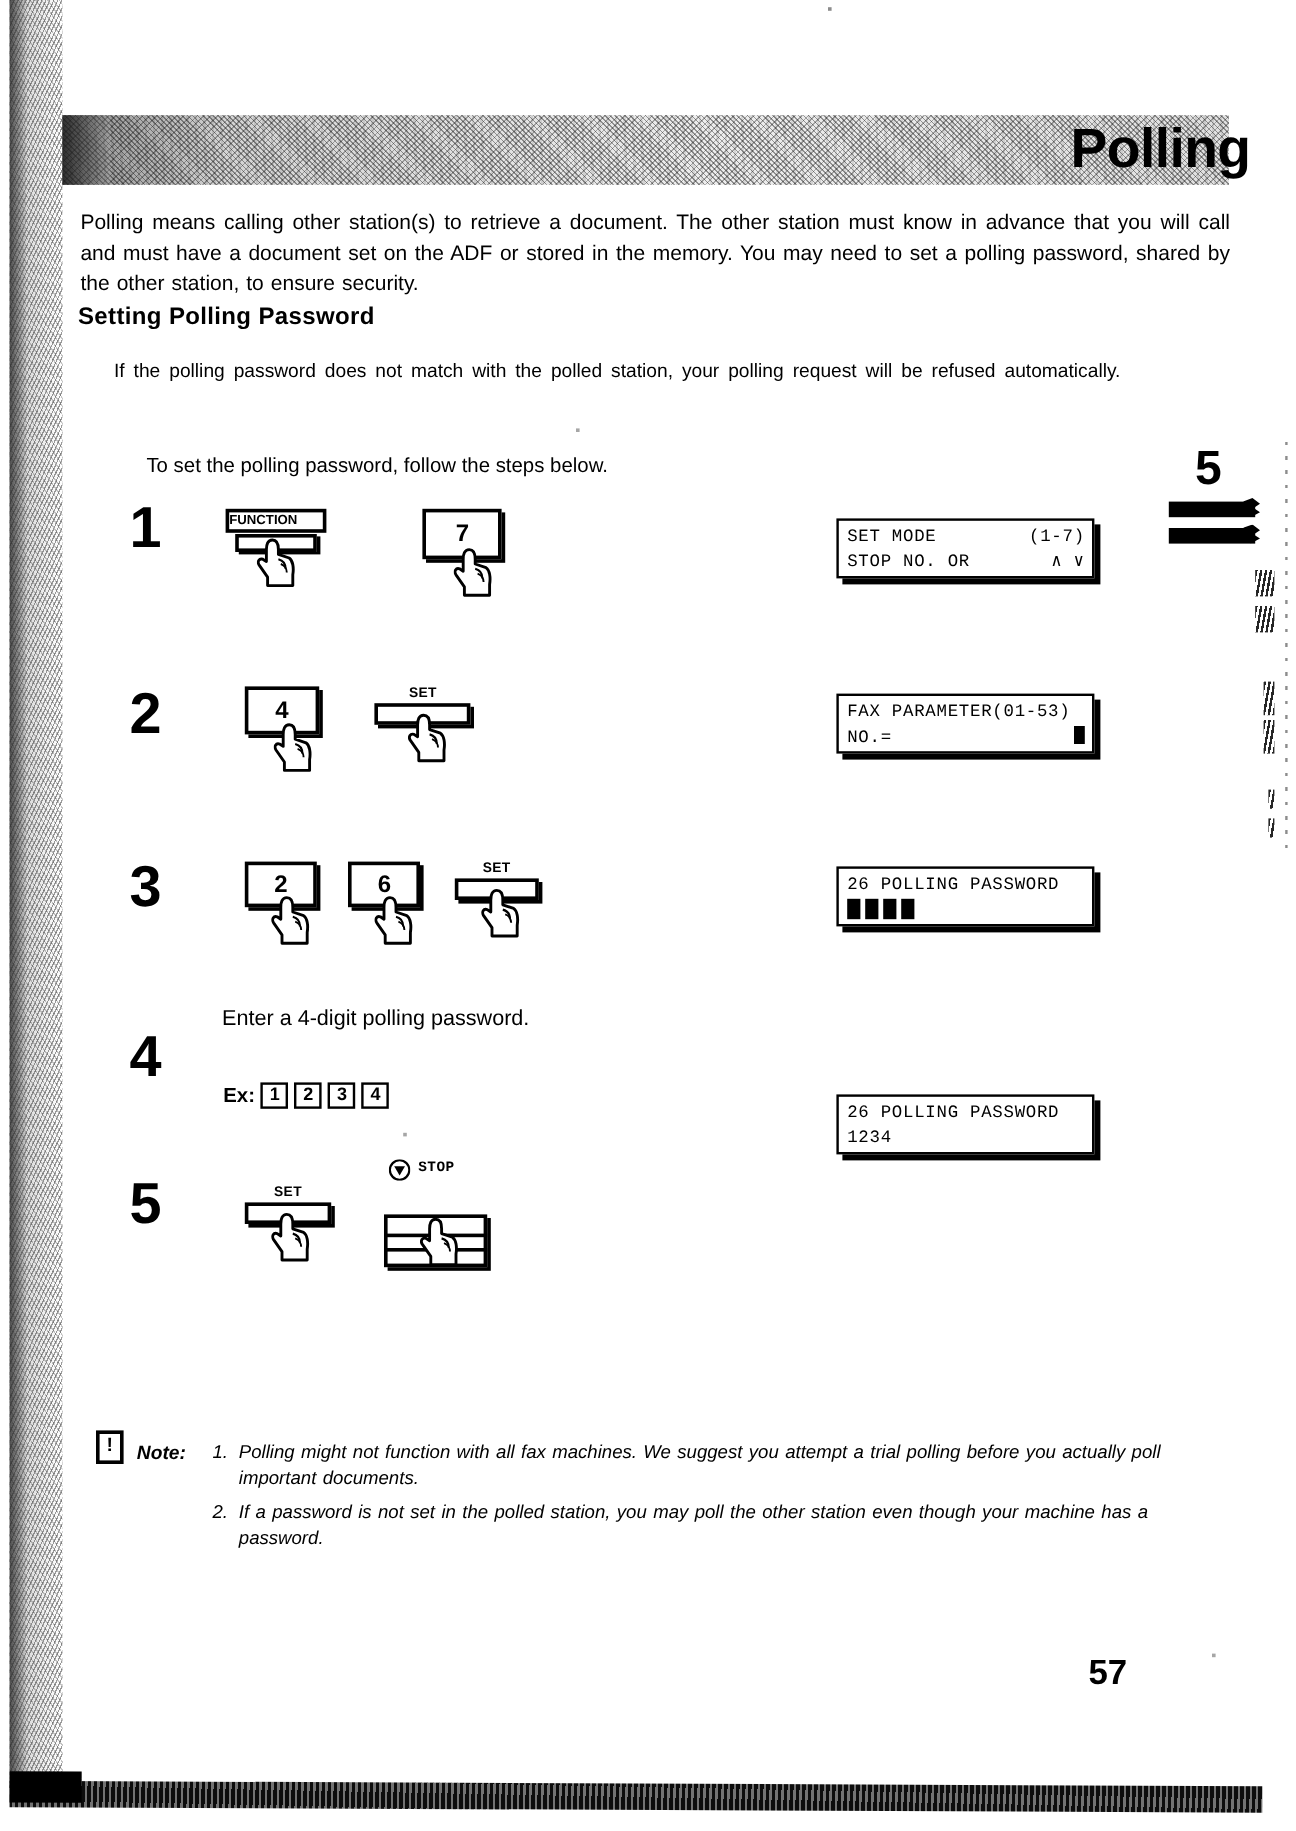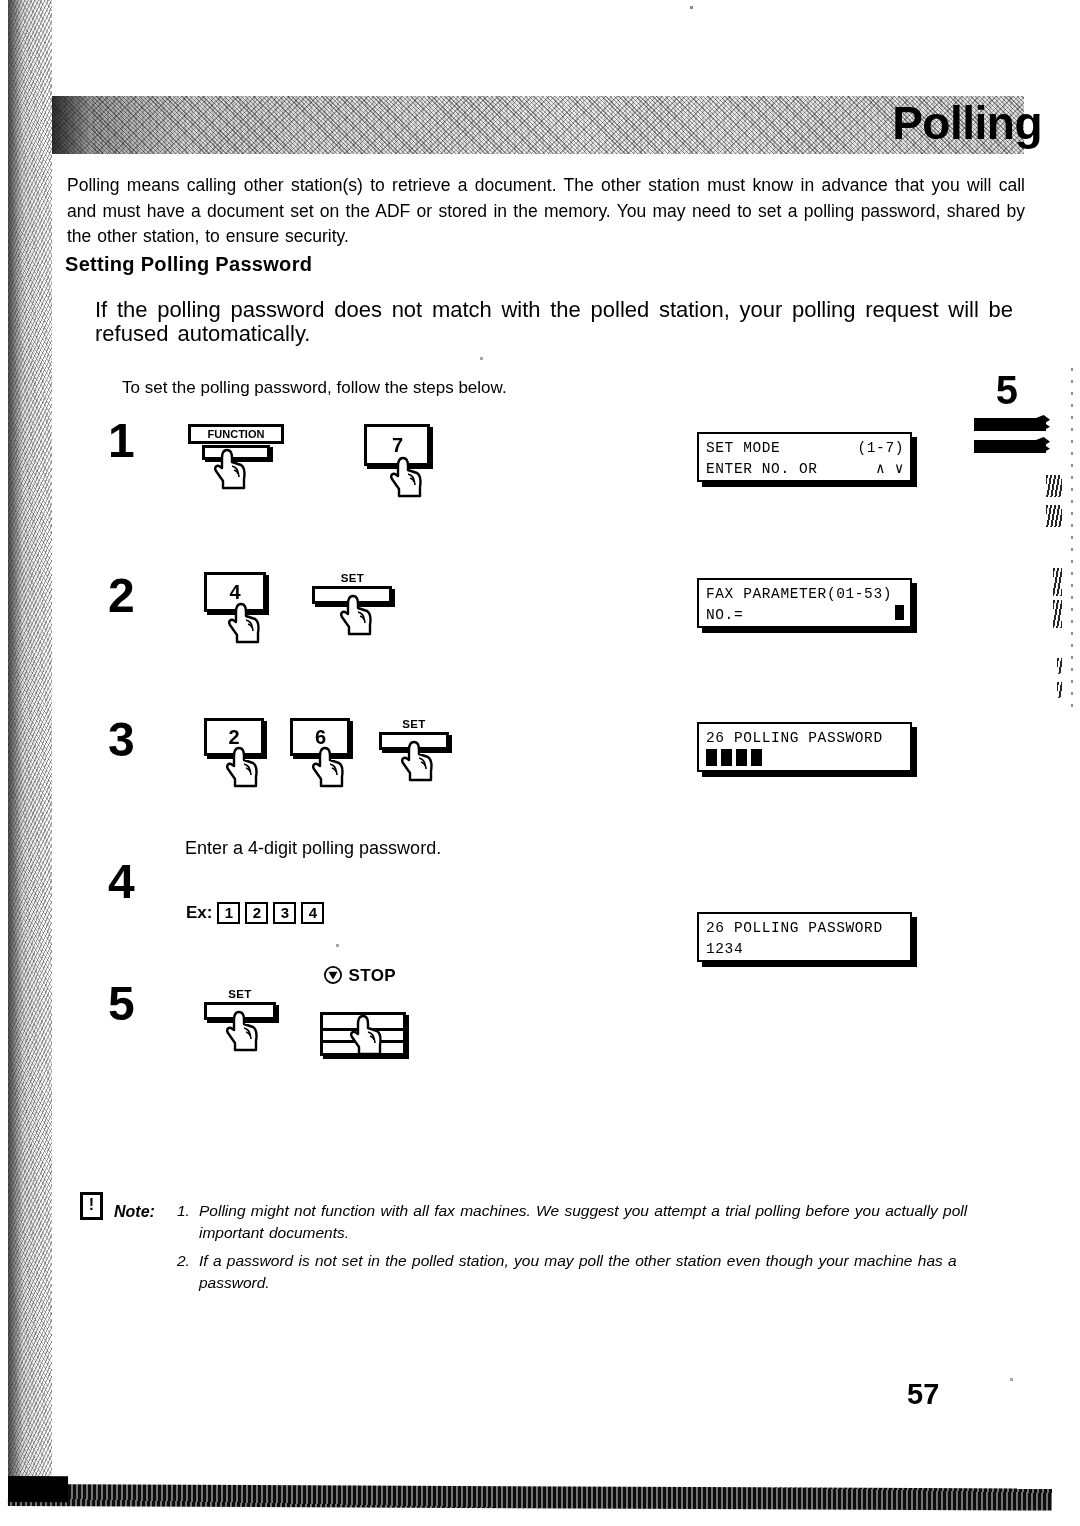--- a/index.html
+++ b/index.html
@@ -107,21 +107,21 @@
   .section-heading {
     position: absolute;
     left: 65px; top: 253px;
     font-size: 20px;
     font-weight: bold;
     letter-spacing: 0.3px;
   }
   .sub-para {
     position: absolute;
     left: 95px; top: 298px; width: 918px;
-    font-size: 22px;
+    font-size: 16px;
     line-height: 24px;
     text-align: justify;
     word-spacing: 3px;
   }
   .lead-line {
     position: absolute;
     left: 122px; top: 378px;
     font-size: 17px;
   }
 
@@ -211,24 +211,23 @@
     box-shadow: 3px 3px 0 #000;
   }
   .key-bar {
     width: 76px; height: 18px;
     border: 3px solid #000;
     background: #fff;
     box-sizing: border-box;
     box-shadow: 3px 3px 0 #000;
   }
   .key-function-outer {
-    width: 96px; height: 20px;
+    width: 84px; height: 20px;
     border: 3px solid #000;
     box-sizing: border-box;
-    text-align: center;
     font-size: 11px;
     font-weight: bold;
     line-height: 14px;
     background: #fff;
   }
   .key-function-inner {
     width: 68px; height: 15px;
     margin: 1px auto 0;
     border: 3px solid #000;
     box-sizing: border-box;
@@ -254,21 +253,21 @@
     left: -3px; right: -3px; bottom: 10px; height: 3px; background: #000;
   }
   .stop-icon {
     position: absolute;
     left: 4px; top: -22px;
     width: 18px; height: 18px;
   }
   .stop-label {
     position: absolute;
     left: 28px; top: -22px;
-    font-size: 17px; font-weight: bold; letter-spacing: 0.4px;
+    font-size: 12px; font-weight: bold; letter-spacing: 0.4px; font-family: Liberation Mono, monospace;
   }
   .finger {
     position: absolute;
     width: 34px; height: 42px;
   }
 
   
   .lcd {
     position: absolute;
     width: 215px; height: 50px;
@@ -417,21 +416,21 @@
       <path d="M20 22 C23 23 25 26 25 29" fill="none" stroke="#000" stroke-width="1.6"></path>
     </svg>
   </div>
 </div>
 <div class="lcd" style="left:697px; top:432px;">
   <div class="lcd-line">
     <span>SET MODE</span>
     <span>(1-7)</span>
   </div>
   <div class="lcd-line">
-    <span>ENTER NO. OR</span>
+    <span>STOP NO. OR</span>
     <span>∧ ∨</span>
   </div>
 </div>
 
 <div class="step-num" style="left:108px; top:572px;">2</div>
 <div class="keygroup" style="left:204px; top:572px;">
   <div class="key">
     <div class="key-digit" style="width:62px;height:40px;line-height:34px;">4</div>
     <svg class="finger" style="left:24px; top:30px;" viewBox="0 0 34 42">
       <path d="M13 2 C9 2 8 6 8 10 L8 20 L5 18 C2 17 0 20 2 23 L9 33 L9 40 L30 40 L30 31 C31 25 30 19 27 17 L18 14 L18 10 C18 6 17 2 13 2 Z" fill="#fff" stroke="#000" stroke-width="2.4" stroke-linejoin="round"></path>

